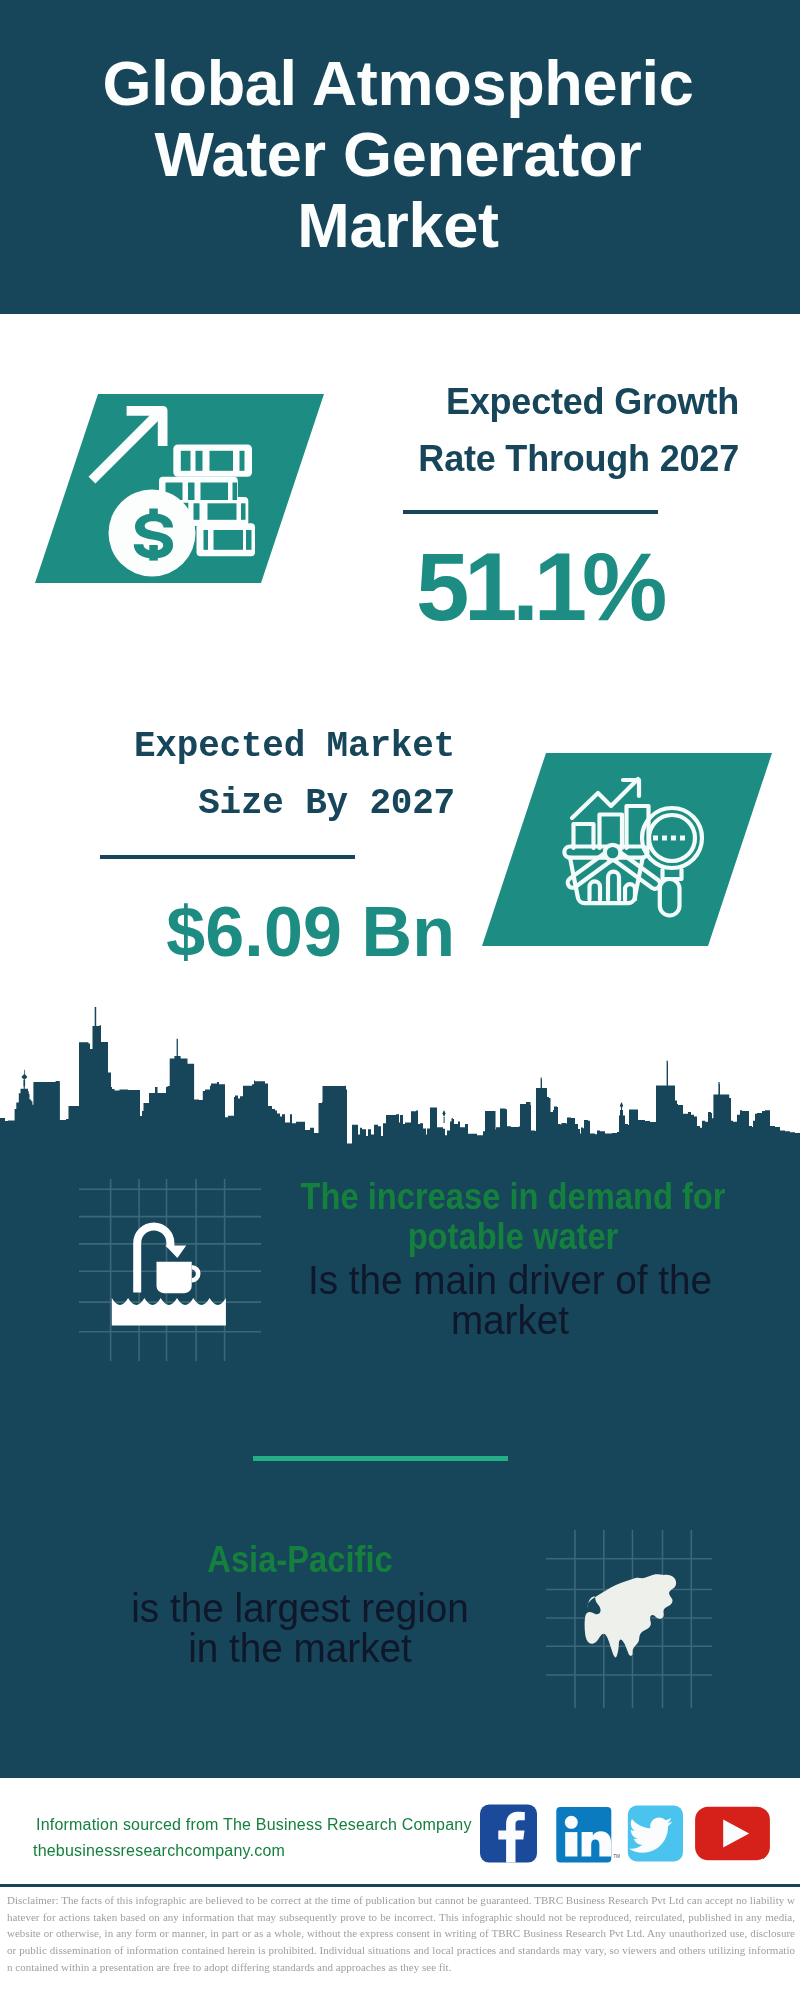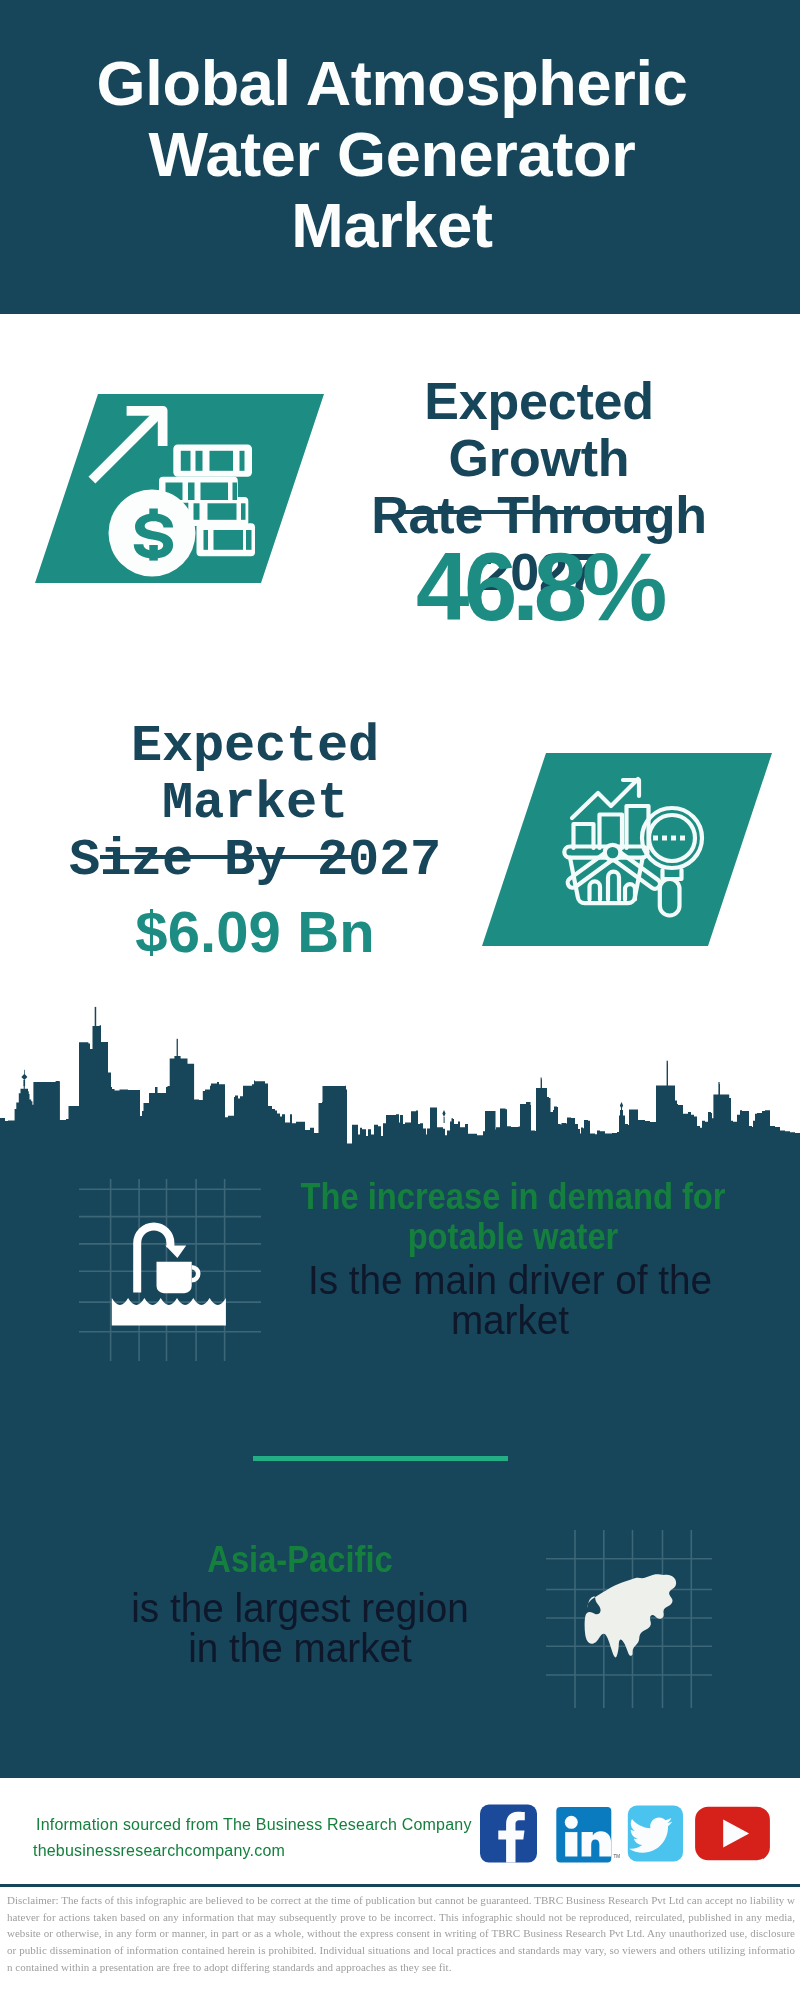--- a/index.html
+++ b/index.html
@@ -2,31 +2,31 @@
 <html><head>
 <meta charset="utf-8">
 <style>
   html,body{margin:0;padding:0;}
   body{width:800px;height:2000px;background:#ffffff;
        font-family:"Liberation Sans",sans-serif;overflow:hidden;}
   .page{position:relative;width:800px;height:2000px;background:#fff;}
 
   
   .header{position:absolute;left:0;top:0;width:800px;height:314px;background:#17455a;}
-  .title{position:absolute;left:92px;top:48px;width:600px;text-align:center;color:#fcfdfd;
+  .title{position:absolute;left:98px;top:48px;width:600px;text-align:center;color:#fcfdfd;
          font-weight:bold;font-size:63px;line-height:71px;letter-spacing:-0.3px;}
 
   
-  .stat-head{position:absolute;text-align:center;color:#17455a;font-weight:bold;
-             font-size:52px;line-height:57px;letter-spacing:-0.2px;}
+  .stat-head{position:absolute;text-align:right;color:#17455a;font-weight:bold;
+             font-size:36px;line-height:57px;letter-spacing:-0.2px;}
   .rule{position:absolute;height:4px;background:#17455a;}
   .bigval{position:absolute;text-align:center;color:#1d8c82;font-weight:bold;
           line-height:100px;}
   .v1{font-size:96px;letter-spacing:-5.2px;}
-  .v2{font-size:58px;letter-spacing:0.1px;}
+  .v2{font-size:70px;letter-spacing:0.1px;text-align:right;}
   .skyline{position:absolute;left:0;width:800px;}
 
   .driver-h{position:absolute;text-align:center;color:#15803d;font-weight:bold;
             font-size:36px;line-height:40px;}
   .driver-h > div{display:block;transform:scaleX(0.908);transform-origin:center;}
   .driver-s > div{display:block;transform:scaleX(0.967);transform-origin:center;}
   .driver-s{position:absolute;text-align:center;color:#0f172a;font-weight:normal;
             font-size:40px;line-height:40px;}
   .greenrule{position:absolute;height:5px;background:#23ae86;}
   .srcline{position:absolute;color:#15803d;font-size:16px;line-height:26px;letter-spacing:0.2px;white-space:nowrap;}
@@ -96,21 +96,21 @@
                  c-0.5,-8.6 -7.5,-13.9 -19.2,-13.9 z"></path>
       </g>
     </g>
   </svg>
 
   <div class="stat-head" style="left:339px;top:373px;width:400px;">
     <div>Expected Growth</div>
     <div>Rate Through 2027</div>
   </div>
   <div class="rule" style="left:403px;top:510px;width:255px;"></div>
-  <div class="bigval v1" style="left:339px;top:537px;width:400px;">46.8%</div>
+  <div class="bigval v1" style="left:339px;top:537px;width:400px;">51.1%</div>
 
   <div class="stat-head" style="left:55px;top:718px;width:400px;font-family:Liberation Mono, monospace;">
     <div>Expected Market</div>
     <div>Size By 2027</div>
   </div>
   <div class="rule" style="left:100px;top:855px;width:255px;"></div>
   <div class="bigval v2" style="left:55px;top:882px;width:400px;">$6.09 Bn</div>
 
   <svg class="tileicon" style="position:absolute;left:482px;top:753px;width:290px;height:193px;" viewBox="0 0 290 193" xmlns="http://www.w3.org/2000/svg">
     <polygon points="64,0 290,0 226,193 0,193" fill="#1d8c82"></polygon>

